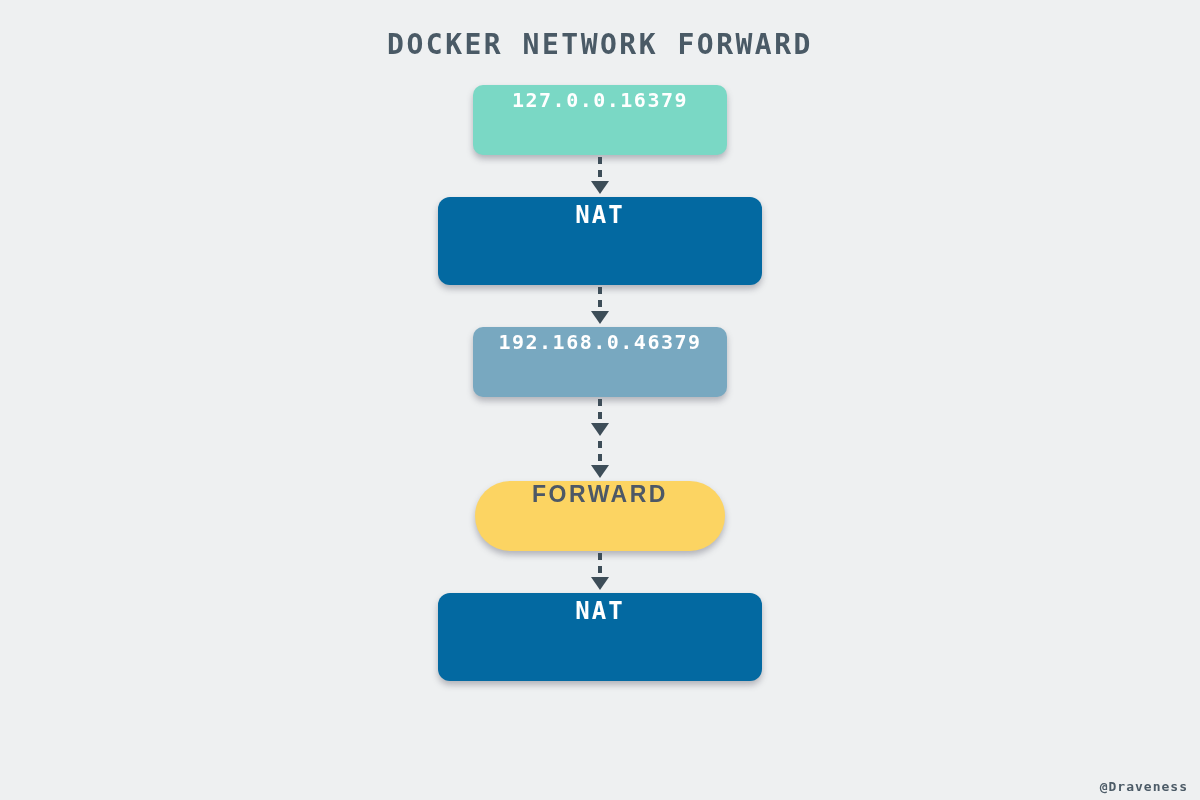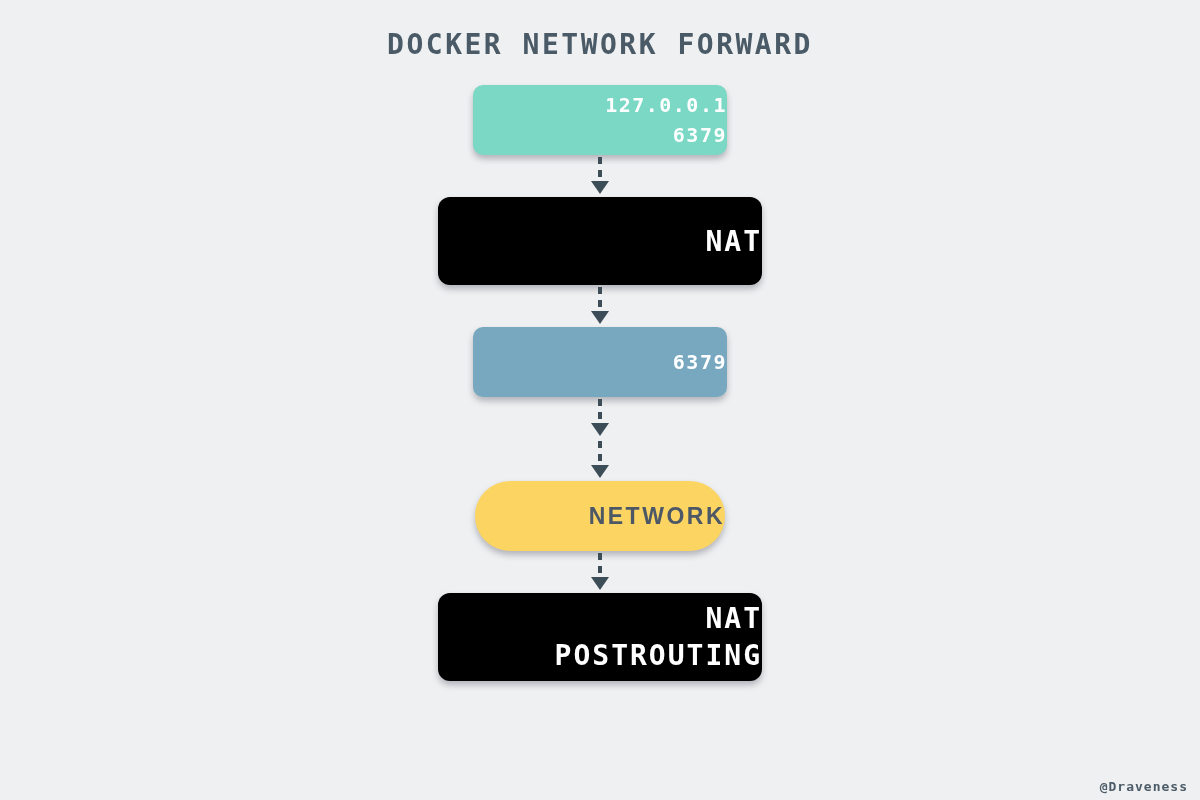--- a/index.html
+++ b/index.html
@@ -29,22 +29,22 @@
     text-align: left;
   }
   .flow {
     margin-top: 24px;
     display: flex;
     flex-direction: column;
     align-items: center;
   }
   .node {
     display: flex;
-    flex-direction: column;
-    align-items: flex-end;
+    flex-direction: row;
+    align-items: flex-start;
     justify-content: center;
     color: #ffffff;
     font-weight: bold;
     box-shadow: 0 4px 6px rgba(70, 70, 85, 0.35);
     text-align: center;
   }
   .node .line { white-space: nowrap; }
   .endpoint {
     width: 254px;
     height: 70px;
@@ -52,22 +52,22 @@
     font-size: 20px;
     letter-spacing: 1.5px;
     line-height: 30px;
   }
   .endpoint.teal { background: #7ad8c5; }
   .endpoint.blue { background: #78a8c0; }
   .chain {
     width: 324px;
     height: 88px;
     border-radius: 12px;
-    background: #000000;
-    font-size: 28px;
+    background: #0369a1;
+    font-size: 24px;
     letter-spacing: 2px;
     line-height: 37px;
   }
   .pill {
     width: 250px;
     height: 70px;
     border-radius: 35px;
     background: #fcd462;
     color: #4d5866;
     font-family: "Liberation Sans", sans-serif;
@@ -130,45 +130,45 @@
     <div class="node chain">
       <div class="line">NAT</div>
     </div>
 
     <div class="arrow">
       <div class="dash"></div>
       <div class="head"></div>
     </div>
 
     <div class="node endpoint blue">
+      <div class="line">192.168.0.4</div>
       <div class="line">6379</div>
     </div>
 
     <div class="arrow">
       <div class="dash"></div>
       <div class="head"></div>
     </div>
 
 
     <div class="arrow">
       <div class="dash"></div>
       <div class="head"></div>
     </div>
 
     <div class="node pill">
-      <div class="line">NETWORK</div>
+      <div class="line">FORWARD</div>
     </div>
 
     <div class="arrow">
       <div class="dash"></div>
       <div class="head"></div>
     </div>
 
     <div class="node chain">
       <div class="line">NAT</div>
-      <div class="line">POSTROUTING</div>
     </div>
 
   </div>
 
   <div class="credit">@Draveness</div>
 
 </div>
 
 </body></html>

